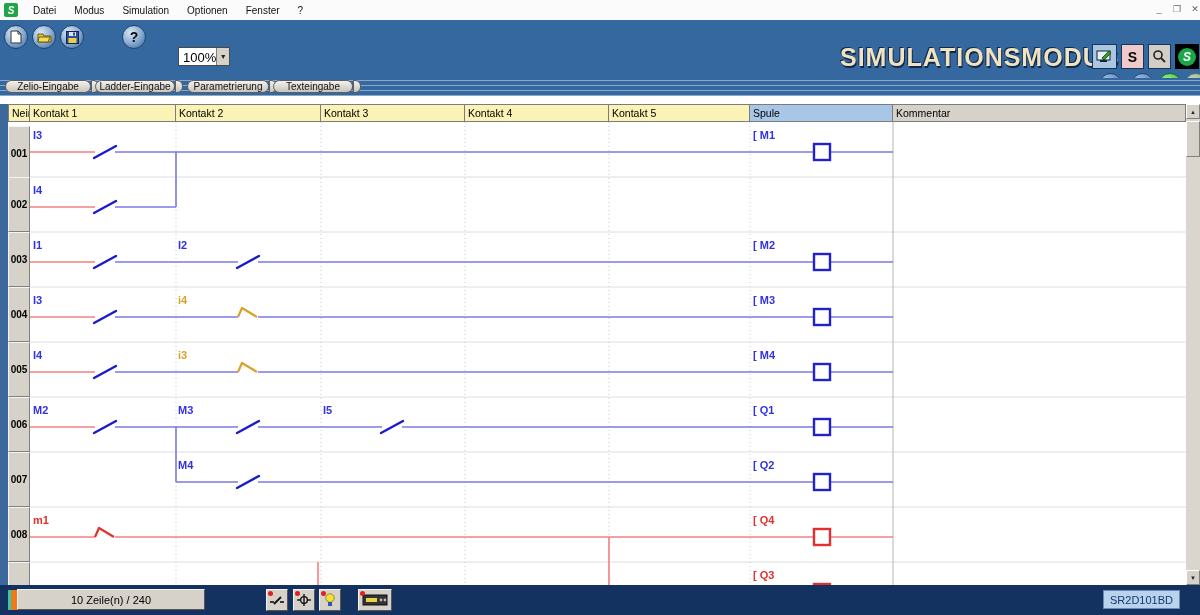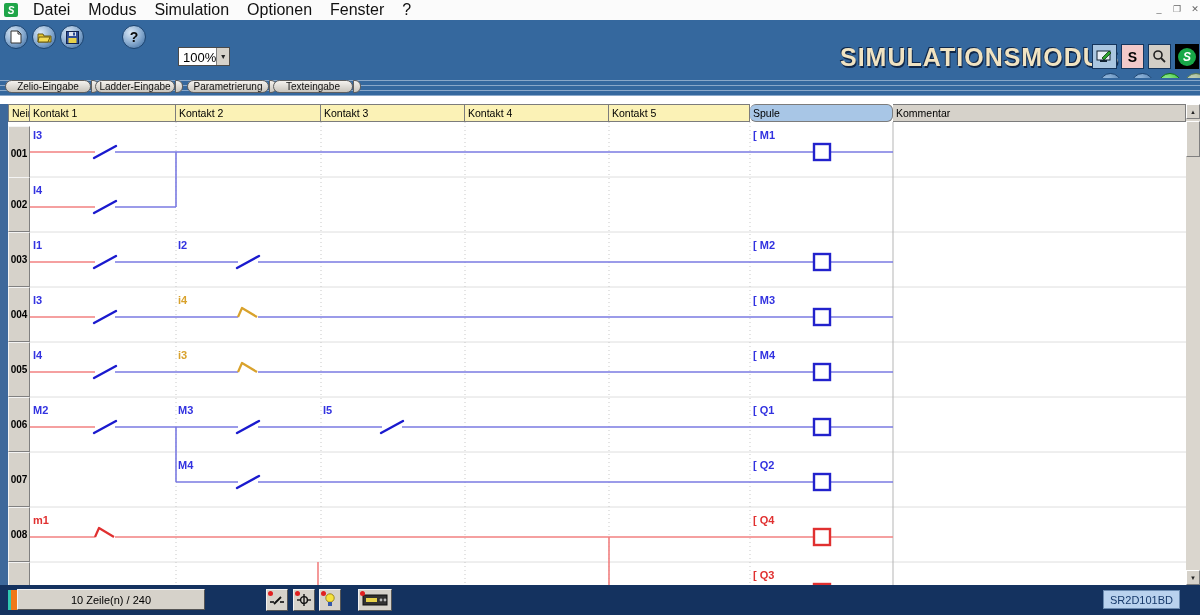--- a/index.html
+++ b/index.html
@@ -4,21 +4,21 @@
 <style>
   html,body{margin:0;padding:0;background:#888;}
   .screen{position:relative;width:1200px;height:615px;overflow:hidden;
     font-family:"Liberation Sans",sans-serif;background:#fff;}
 
   
   .menubar{position:absolute;left:0;top:0;width:1200px;height:20px;background:#fbfbfb;
     border-bottom:1px solid #d8d8d8;display:flex;align-items:center;}
   .appicon{width:14px;height:14px;margin:0 6px 0 4px;background:#1fa548;border-radius:2px;
     display:flex;align-items:center;justify-content:center;color:#fff;font-size:10px;font-weight:bold;font-style:italic;}
-  .menu-item{font-size:16px;color:#111;padding:2px 9px;cursor:default;}
+  .menu-item{font-size:10px;color:#111;padding:2px 9px;cursor:default;}
   .winctrl{position:absolute;top:2px;width:14px;height:13px;display:flex;align-items:center;justify-content:center;
     color:#666;font-size:9px;}
   
   .toolbar{position:absolute;left:0;top:20px;width:1200px;height:58px;background:#35689e;}
   .circ{position:absolute;width:24px;height:24px;border-radius:50%;border:1px solid #1d4470;
     background:radial-gradient(circle at 35% 30%, #d9e7f5, #8fb0d3 48%, #4d7aac 85%);
     display:flex;align-items:center;justify-content:center;box-sizing:border-box;}
   .zoomsel{position:absolute;left:178px;top:27px;width:52px;height:19px;background:#fff;
     border:1px solid #4a4a4a;display:flex;box-sizing:border-box;}
   .zoomsel .val{flex:1;font-size:13px;padding:2px 0 0 4px;color:#000;}
@@ -171,21 +171,21 @@
     <div class="tab" style="left:273px;width:80px;">Texteingabe</div>
   </div>
   <div class="whitegap"></div>
 
   <div class="hcell hc-first hc-yellow" style="left:8px;width:22px;">Nein</div>
   <div class="hcell hc-yellow" style="left:30px;width:146px;">Kontakt 1</div>
   <div class="hcell hc-yellow" style="left:176px;width:145px;">Kontakt 2</div>
   <div class="hcell hc-yellow" style="left:321px;width:144px;">Kontakt 3</div>
   <div class="hcell hc-yellow" style="left:465px;width:144px;">Kontakt 4</div>
   <div class="hcell hc-yellow" style="left:609px;width:141px;">Kontakt 5</div>
-  <div class="hcell hc-blue" style="left:750px;width:143px;border-radius:6px;">Spule</div>
+  <div class="hcell hc-blue" style="left:750px;width:143px;">Spule</div>
   <div class="hcell hc-grey" style="left:893px;width:293px;">Kommentar</div>
 
   <div class="leftframe"></div>
 
   <div class="ladder">
     <svg id="ladder-svg" width="1178" height="463">
         <line x1="0" y1="55" x2="1178" y2="55" stroke="#dedede" stroke-width="1"></line>
         <line x1="0" y1="110" x2="1178" y2="110" stroke="#dedede" stroke-width="1"></line>
         <line x1="0" y1="165" x2="1178" y2="165" stroke="#dedede" stroke-width="1"></line>
         <line x1="0" y1="220" x2="1178" y2="220" stroke="#dedede" stroke-width="1"></line>

